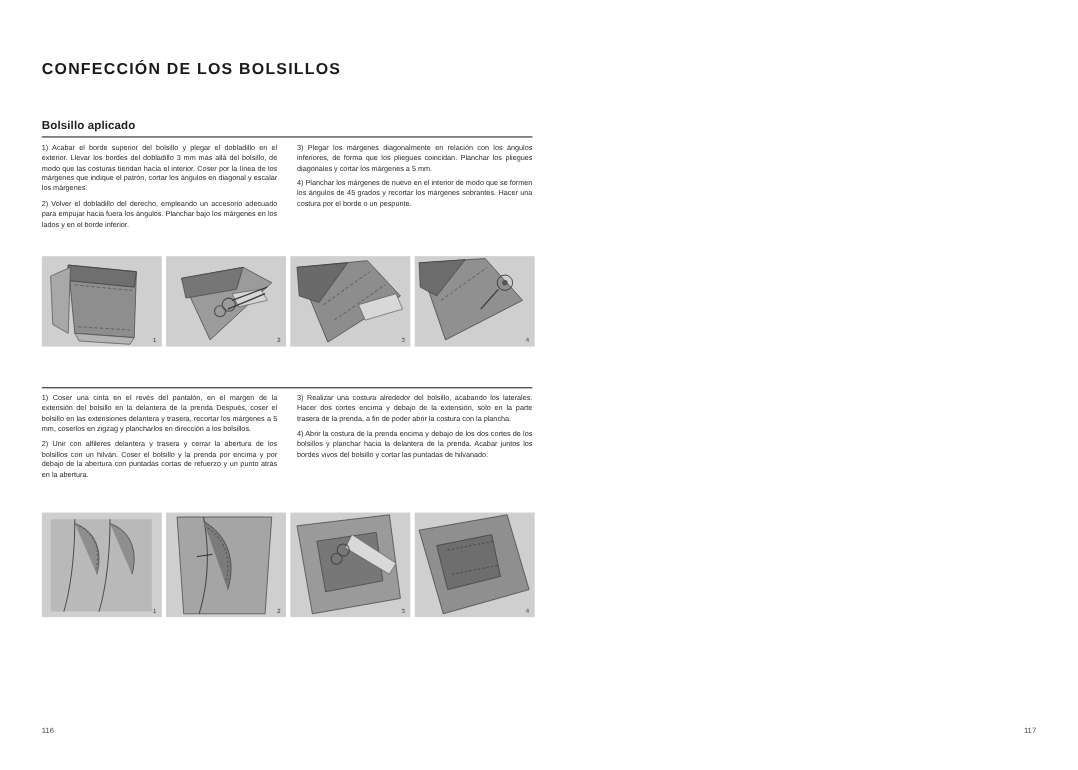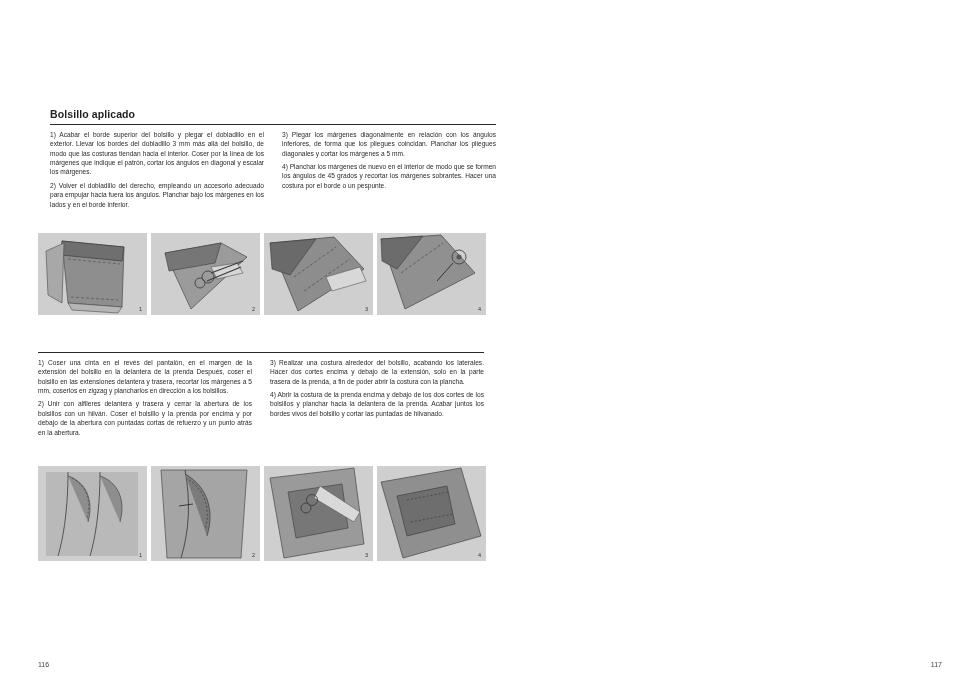--- a/index.html
+++ b/index.html
@@ -43,21 +43,21 @@
     line-height: 1.42;
     color: #2a2a2a;
     text-align: justify;
   }
   .body-col p + p { margin-top: 4px; }
 
   
   .left-page { position: absolute; left: 0; top: 0; width: 490px; height: 700px; }
   .right-page { position: absolute; left: 490px; top: 0; width: 490px; height: 700px; }
 
-  #sec-aplicado { position: absolute; left: 38px; top: 108px; width: 446px; margin-left: 12px; }
+  #sec-aplicado { position: absolute; left: 38px; top: 108px; width: 446px; }
   #sec-aplicado .cols { display: flex; gap: 18px; }
   #sec-aplicado .cols > div { width: 214px; }
 
   #sec-costura { position: absolute; left: 38px; top: 352px; width: 446px; }
   #sec-costura .cols { display: flex; gap: 18px; }
   #sec-costura .cols > div { width: 214px; }
 
   
   .figstrip { position: absolute; display: flex; gap: 4px; }
   .fig {
@@ -83,20 +83,21 @@
   #pagenum-left { left: 38px; }
   #pagenum-right { right: 38px; }
 </style>
 </head>
 <body>
 
 <div class="page">
 
   <div class="left-page">
 
+    <div class="main-title">CONFECCIÓN DE LOS BOLSILLOS</div>
 
     <div id="sec-aplicado">
       <div class="sec-head">Bolsillo aplicado</div>
       <div class="rule"></div>
       <div class="cols">
         <div class="body-col">
           <p>1) Acabar el borde superior del bolsillo y plegar el dobladillo en el exterior. Llevar los bordes del dobladillo 3 mm más allá del bolsillo, de modo que las costuras tiendan hacia el interior. Coser por la línea de los márgenes que indique el patrón, cortar los ángulos en diagonal y escalar los márgenes.</p>
           <p>2) Volver el dobladillo del derecho, empleando un accesorio adecuado para empujar hacia fuera los ángulos. Planchar bajo los márgenes en los lados y en el borde inferior.</p>
         </div>
         <div class="body-col">

